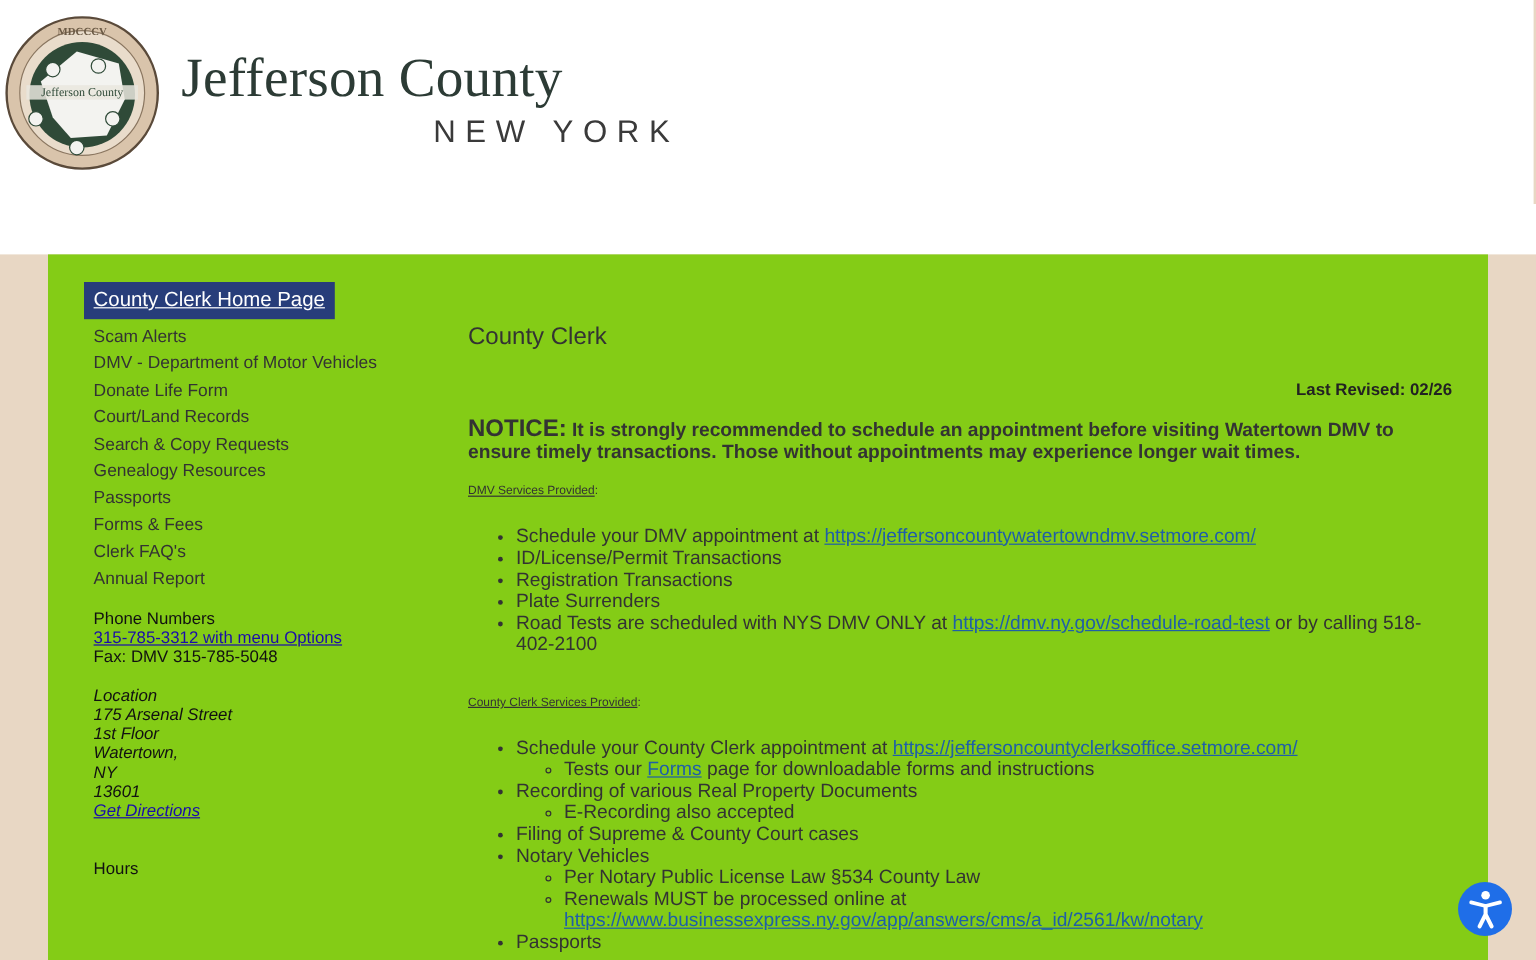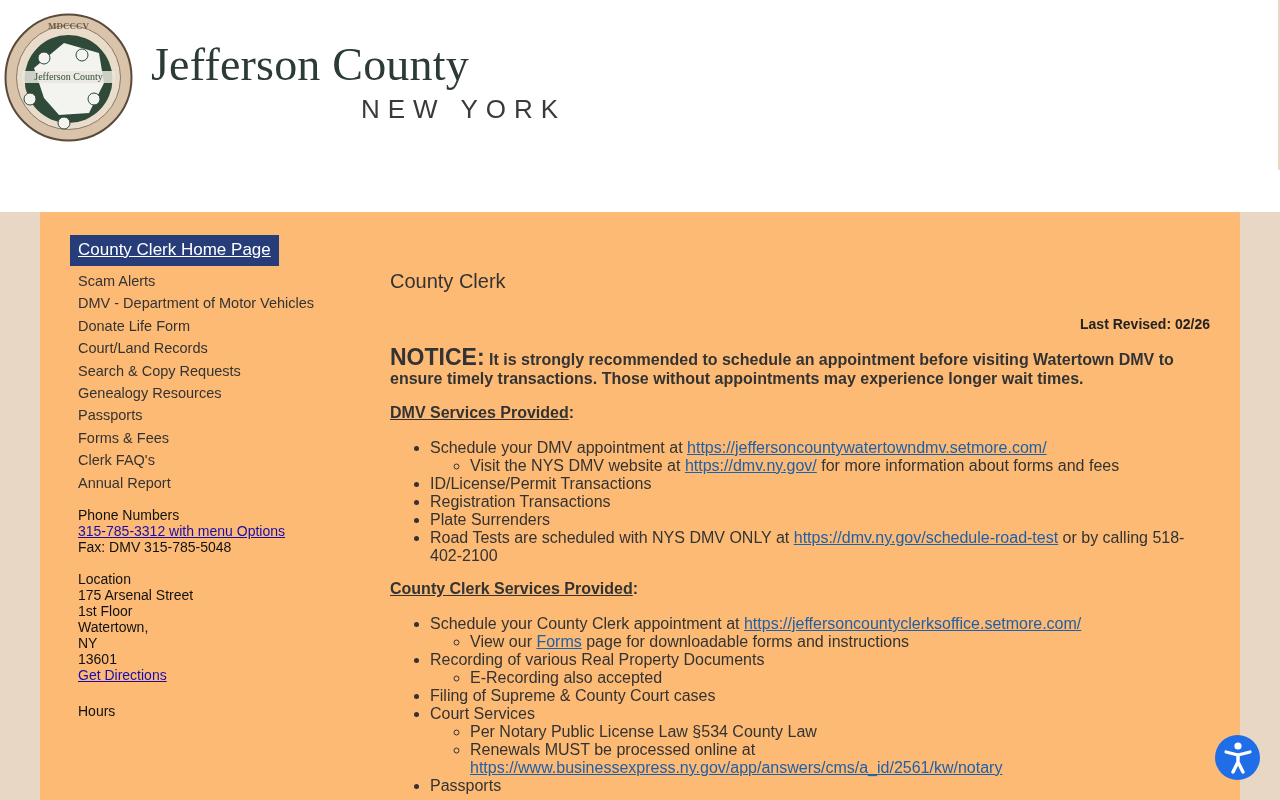--- a/index.html
+++ b/index.html
@@ -3,34 +3,34 @@
 <meta charset="utf-8">
 <style>
   html, body { margin:0; padding:0; }
   body { width:1280px; height:800px; overflow:hidden; background:#ffffff; font-family:"Liberation Sans", sans-serif; color:#333; position:relative; }
   .header { position:absolute; left:0; top:0; width:1280px; height:212px; background:#fff; }
   .header .right-line { position:absolute; left:1278px; top:0; width:2px; height:170px; background:#e8d7c4; }
   .seal { position:absolute; left:4px; top:13px; width:129px; height:129px; }
   .site-title { position:absolute; left:151px; top:38px; font-family:"Liberation Serif", serif; font-size:46px; color:#2c3b35; letter-spacing:0.2px; }
   .site-sub { position:absolute; left:361px; top:94px; font-family:"Liberation Sans", sans-serif; font-size:26px; letter-spacing:8px; color:#3a3a3a; }
   .bg-band { position:absolute; left:0; top:212px; width:1280px; height:588px; background:#e8d7c4; }
-  .page { position:absolute; left:40px; top:212px; width:1200px; height:588px; background:#fdba74; }
+  .page { position:absolute; left:40px; top:212px; width:1200px; height:588px; background:#84cc16; }
   .sidebar { position:absolute; left:30px; top:23px; width:290px; }
   .home-btn { display:inline-block; background:#273d7a; padding:5px 8px 6px 8px; color:#fff; font-size:17px; text-decoration:underline; }
   .nav { list-style:none; margin:4px 0 0 0; padding:0 0 0 8px; }
   .nav li { font-size:14.5px; line-height:22.4px; color:#333; }
   .contact { padding-left:8px; margin-top:13px; font-size:14px; line-height:16px; color:#111; }
   .contact .blk { margin-bottom:16px; }
   .contact a { color:#1a0dab; text-decoration:underline; }
   .main { position:absolute; left:350px; top:0; width:820px; }
   .page-title { position:absolute; top:58px; left:0; font-size:20px; color:#333; }
   .revised { position:absolute; top:104px; right:0; font-size:14px; font-weight:bold; color:#222; }
   .notice { position:absolute; top:136px; left:0; width:800px; font-size:16px; font-weight:bold; line-height:19px; color:#333; }
-  .notice .big { font-size:23px;margin-top:28px; }
-  .sec-head { position:absolute; left:0; font-size:16px; font-weight:bold; color:#333; }
+  .notice .big { font-size:20px;margin-top:28px; }
+  .sec-head { position:absolute; left:0; font-size:10px; font-weight:normal; color:#333; }
   .sec-head u { text-decoration:underline; }
   ul.svc { position:absolute; left:0; margin:0; padding-left:40px; font-size:16px; line-height:18px; color:#333; width:800px; }
   ul.svc li { list-style:disc; }
   ul.svc ul { margin:0; padding-left:40px; }
   ul.svc ul li { list-style:circle; }
   ul.svc a { color:#1f5fa8; text-decoration:underline; }
   .a11y { position:absolute; left:1215px; top:735px; width:45px; height:45px; border-radius:50%; background:#1f6ee8; display:flex; align-items:center; justify-content:center; }
 </style>
 </head>
 <body>
@@ -71,21 +71,21 @@
       <li>Forms &amp; Fees</li>
       <li>Clerk FAQ's</li>
       <li>Annual Report</li>
     </ul>
     <div class="contact">
       <div class="blk">
         <div>Phone Numbers</div>
         <a>315-785-3312 with menu Options</a>
         <div>Fax: DMV 315-785-5048</div>
       </div>
-      <div class="blk" style="margin-bottom:20px;">
+      <div class="blk" style="margin-bottom:32px;font-style:italic;">
         <div>Location</div>
         <div>175 Arsenal Street</div>
         <div>1st Floor</div>
         <div>Watertown,</div>
         <div>NY</div>
         <div>13601</div>
         <a>Get Directions</a>
       </div>
       <div>Hours</div>
     </div>
@@ -94,45 +94,42 @@
   <div class="main">
     <div class="page-title">County Clerk</div>
     <div class="revised">Last Revised: 02/26</div>
     <div class="notice">
       <span class="big">NOTICE:</span><span> It is strongly recommended to schedule an appointment before visiting Watertown DMV to ensure timely transactions. Those without appointments may experience longer wait times.</span>
     </div>
 
     <div class="sec-head" style="top:192px;"><u>DMV Services Provided</u>:</div>
     <ul class="svc" style="top:227px;">
       <li><span>Schedule your DMV appointment at </span><a>https://jeffersoncountywatertowndmv.setmore.com/</a>
-        <ul>
-            <li><span>Visit the NYS DMV website at </span><a>https://dmv.ny.gov/</a><span> for more information about forms and fees</span></li>
-          </ul>
       </li>
       <li>ID/License/Permit Transactions</li>
       <li>Registration Transactions</li>
       <li>Plate Surrenders</li>
       <li style="width:760px;"><span>Road Tests are scheduled with NYS DMV ONLY at </span><a>https://dmv.ny.gov/schedule-road-test</a><span> or by calling 518-402-2100</span></li>
     </ul>
 
     <div class="sec-head" style="top:368px;"><u>County Clerk Services Provided</u>:</div>
     <ul class="svc" style="top:403px;">
       <li><span>Schedule your County Clerk appointment at </span><a>https://jeffersoncountyclerksoffice.setmore.com/</a>
         <ul>
-            <li><span>View our </span><a>Forms</a><span> page for downloadable forms and instructions</span></li>
+            <li><span>Tests our </span><a>Forms</a><span> page for downloadable forms and instructions</span></li>
           </ul>
       </li>
       <li><span>Recording of various Real Property Documents</span>
         <ul>
             <li>E-Recording also accepted</li>
           </ul>
       </li>
       <li><span>Filing of Supreme &amp; County Court cases</span>
       </li>
-      <li><span>Court Services</span>
+      <li><span>Notary Vehicles</span>
         <ul>
           <li>Per Notary Public License Law §534 County Law</li>
           <li style="width:560px;"><span>Renewals MUST be processed online at </span><a>https://www.businessexpress.ny.gov/app/answers/cms/a_id/2561/kw/notary</a></li>
         </ul>
       </li>
       <li>Passports</li>
     </ul>
   </div>
 </div>
 

